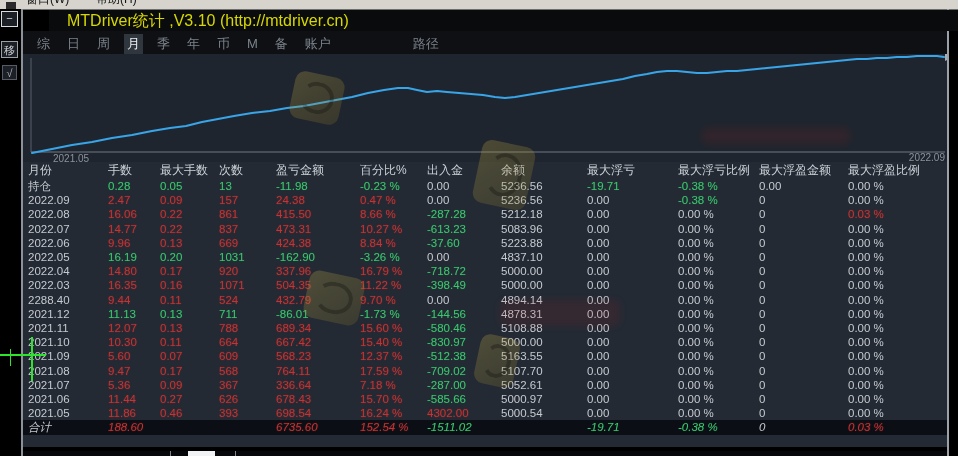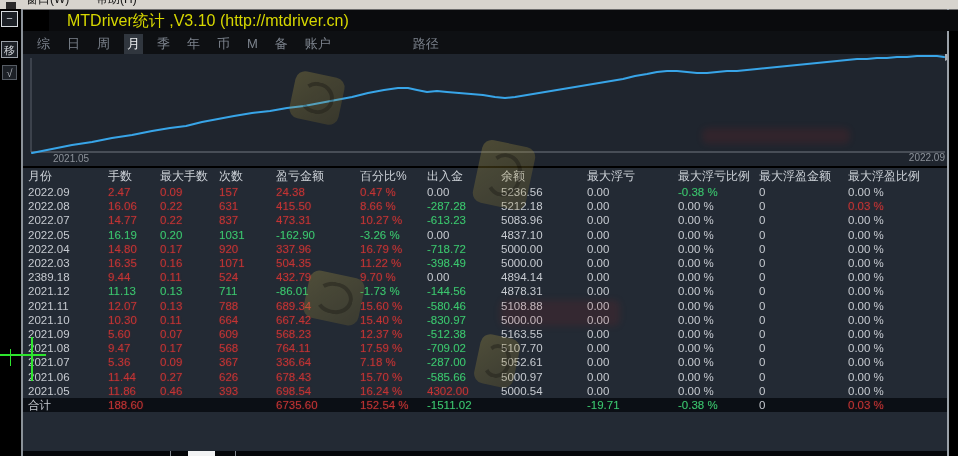--- a/index.html
+++ b/index.html
@@ -34,29 +34,29 @@
 
   
   .chart{position:absolute;left:23px;top:54px;width:924px;height:112px;background:#1f252e;}
   .chart svg{display:block;}
   .axis{stroke:#5b616a;stroke-width:1;}
   .axis.h{stroke:#737980;}
   .curve{fill:none;stroke:#38a5e8;stroke-width:2;stroke-linejoin:round;stroke-linecap:round;}
   .axlabel{fill:#8d939b;font-size:10px;font-family:"Liberation Sans","DejaVu Sans",sans-serif;}
 
   
-  .table-wrap{position:absolute;left:23px;top:168px;width:924px;height:285px;background:#232a34;overflow:hidden;}
+  .table-wrap{position:absolute;left:23px;top:162px;width:924px;height:285px;background:#232a34;overflow:hidden;}
   table{border-collapse:collapse;table-layout:fixed;width:924px;}
   th{height:15px;font-weight:normal;font-size:12px;color:#ccd1d7;text-align:left;padding:0;white-space:nowrap;}
   td{height:14.2px;font-size:11.5px;line-height:14.2px;padding:0;white-space:nowrap;overflow:hidden;}
   th:first-child,td:first-child{padding-left:5px;}
   td.w{color:#c6cad0;}
   td.g{color:#3cc46e;text-shadow:0 0 1px rgba(40,190,95,.35);}
   td.r{color:#c43434;text-shadow:0 0 2px rgba(195,45,45,.4);}
-  tr.total td{background:#0b0f15;}
+  tr.total td{background:#0b0f15;font-style:italic;}
 
   
   .bottombar{position:absolute;left:23px;top:451px;width:924px;height:5px;background:#05070a;}
   .thumb{position:absolute;left:165px;top:0;width:27px;height:5px;background:#f2f3f4;}
   .tick{position:absolute;top:0;width:1px;height:5px;background:#7f858c;}
 
   
   .wm{position:absolute;border-radius:10px;opacity:.5;pointer-events:none;z-index:5;
       background:linear-gradient(135deg,rgba(195,172,72,.55),rgba(140,118,40,.45));transform:rotate(12deg);}
   .wm::after{content:"";position:absolute;inset:16%;border:4px solid rgba(45,38,12,.6);border-left-color:transparent;border-radius:50%;}
@@ -139,38 +139,52 @@
             <th>出入金</th>
             <th>余额</th>
             <th>最大浮亏</th>
             <th>最大浮亏比例</th>
             <th>最大浮盈金额</th>
             <th>最大浮盈比例</th>
           </tr>
         </thead>
       <tbody>
           <tr>
+            <td class="w">持仓</td>
+            <td class="g">0.28</td>
+            <td class="g">0.05</td>
+            <td class="g">13</td>
+            <td class="g">-11.98</td>
+            <td class="g">-0.23 %</td>
+            <td class="w">0.00</td>
+            <td class="w">5236.56</td>
+            <td class="g">-19.71</td>
+            <td class="g">-0.38 %</td>
+            <td class="w">0.00</td>
+            <td class="w">0.00 %</td>
+          </tr>
+          <tr>
             <td class="w">2022.09</td>
             <td class="r">2.47</td>
             <td class="r">0.09</td>
             <td class="r">157</td>
             <td class="r">24.38</td>
             <td class="r">0.47 %</td>
             <td class="w">0.00</td>
             <td class="w">5236.56</td>
             <td class="w">0.00</td>
             <td class="g">-0.38 %</td>
             <td class="w">0</td>
             <td class="w">0.00 %</td>
           </tr>
           <tr>
             <td class="w">2022.08</td>
             <td class="r">16.06</td>
             <td class="r">0.22</td>
-            <td class="r">631</td>
+            <td class="r">861</td>
             <td class="r">415.50</td>
             <td class="r">8.66 %</td>
             <td class="g">-287.28</td>
             <td class="w">5212.18</td>
             <td class="w">0.00</td>
             <td class="w">0.00 %</td>
             <td class="w">0</td>
             <td class="r">0.03 %</td>
           </tr>
           <tr>
@@ -181,20 +195,34 @@
             <td class="r">473.31</td>
             <td class="r">10.27 %</td>
             <td class="g">-613.23</td>
             <td class="w">5083.96</td>
             <td class="w">0.00</td>
             <td class="w">0.00 %</td>
             <td class="w">0</td>
             <td class="w">0.00 %</td>
           </tr>
           <tr>
+            <td class="w">2022.06</td>
+            <td class="r">9.96</td>
+            <td class="r">0.13</td>
+            <td class="r">669</td>
+            <td class="r">424.38</td>
+            <td class="r">8.84 %</td>
+            <td class="g">-37.60</td>
+            <td class="w">5223.88</td>
+            <td class="w">0.00</td>
+            <td class="w">0.00 %</td>
+            <td class="w">0</td>
+            <td class="w">0.00 %</td>
+          </tr>
+          <tr>
             <td class="w">2022.05</td>
             <td class="g">16.19</td>
             <td class="g">0.20</td>
             <td class="g">1031</td>
             <td class="g">-162.90</td>
             <td class="g">-3.26 %</td>
             <td class="w">0.00</td>
             <td class="w">4837.10</td>
             <td class="w">0.00</td>
             <td class="w">0.00 %</td>
@@ -223,21 +251,21 @@
             <td class="r">504.35</td>
             <td class="r">11.22 %</td>
             <td class="g">-398.49</td>
             <td class="w">5000.00</td>
             <td class="w">0.00</td>
             <td class="w">0.00 %</td>
             <td class="w">0</td>
             <td class="w">0.00 %</td>
           </tr>
           <tr>
-            <td class="w">2389.18</td>
+            <td class="w">2288.40</td>
             <td class="r">9.44</td>
             <td class="r">0.11</td>
             <td class="r">524</td>
             <td class="r">432.79</td>
             <td class="r">9.70 %</td>
             <td class="w">0.00</td>
             <td class="w">4894.14</td>
             <td class="w">0.00</td>
             <td class="w">0.00 %</td>
             <td class="w">0</td>

